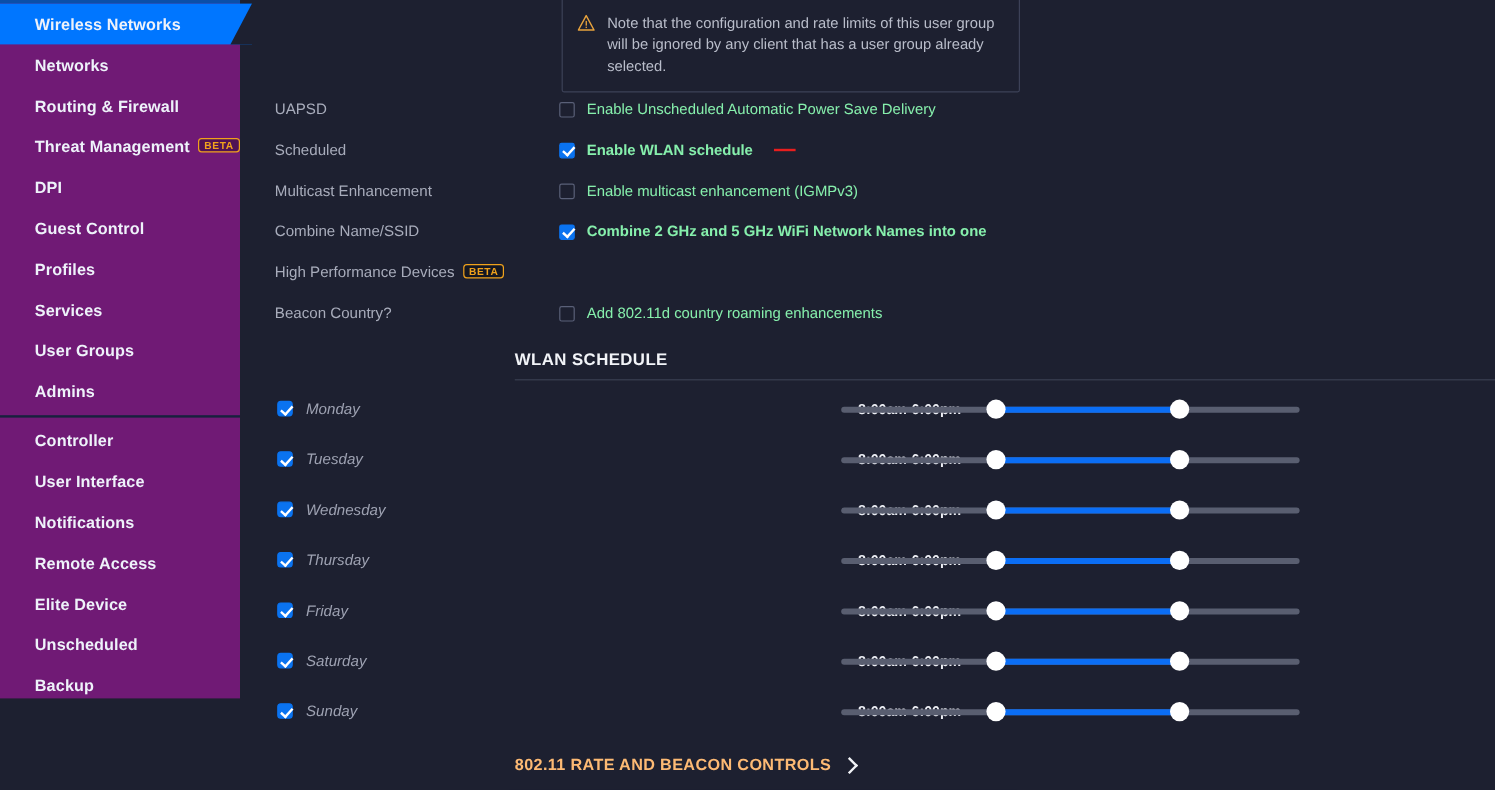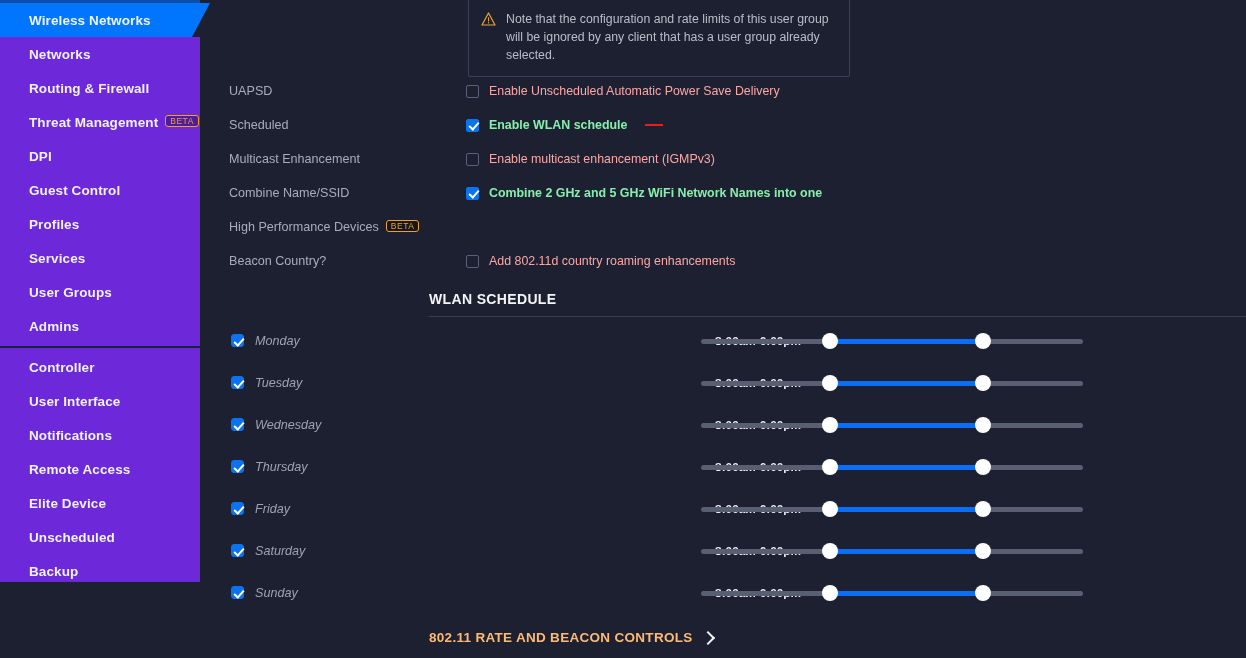--- a/index.html
+++ b/index.html
@@ -16,21 +16,21 @@
     color: #c9ccd6;
     -webkit-font-smoothing: antialiased;
   }
 
   
   #sidebar {
     position: absolute;
     left: 0; top: 0;
     width: 200px;
     height: 582px;
-    background: #6d28d9;
+    background: #701a75;
     z-index: 5;
   }
   .side-top-strip {
     position: absolute;
     left: 0; top: 0;
     width: 200px; height: 3px;
     background: #0b4fa8;
   }
   .nav-list { position: absolute; left: 0; top: 3px; width: 200px; }
   .nav-item {
@@ -66,21 +66,21 @@
   .nav-sep {
     height: 2px;
     background: #16213d;
     margin: 3px 0 2px 0;
   }
   .beta-badge {
     display: inline-block;
     margin-left: 7px;
     padding: 1px 4px 1px 4px;
     font-size: 8.5px;
-    font-weight: 400;
+    font-weight: 700;
     letter-spacing: 0.5px;
     color: #f0a21c;
     border: 1px solid #f0a21c;
     border-radius: 3px;
     background: rgba(0,0,0,0.28);
     line-height: 1.05;
     vertical-align: middle;
     position: relative;
     top: -1px;
   }
@@ -132,21 +132,21 @@
   .srow .s-ctl {
     position: absolute;
     left: 266px; top: 50%;
     transform: translateY(-50%);
     display: flex;
     align-items: center;
     gap: 10px;
   }
   .srow .s-text {
     font-size: 12.4px;
-    color: #fca5a5;
+    color: #86efac;
     white-space: nowrap;
   }
   .srow .s-text.strong { color: #86efac; font-weight: 700; text-align: center; }
   .red-dash {
     display: inline-block;
     width: 18px; height: 2px;
     background: #e81e1e;
     margin-left: 8px;
   }
 

